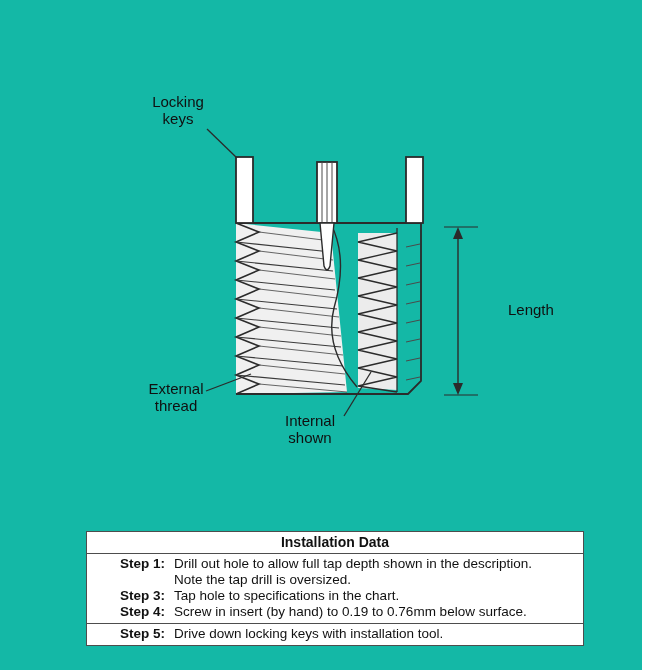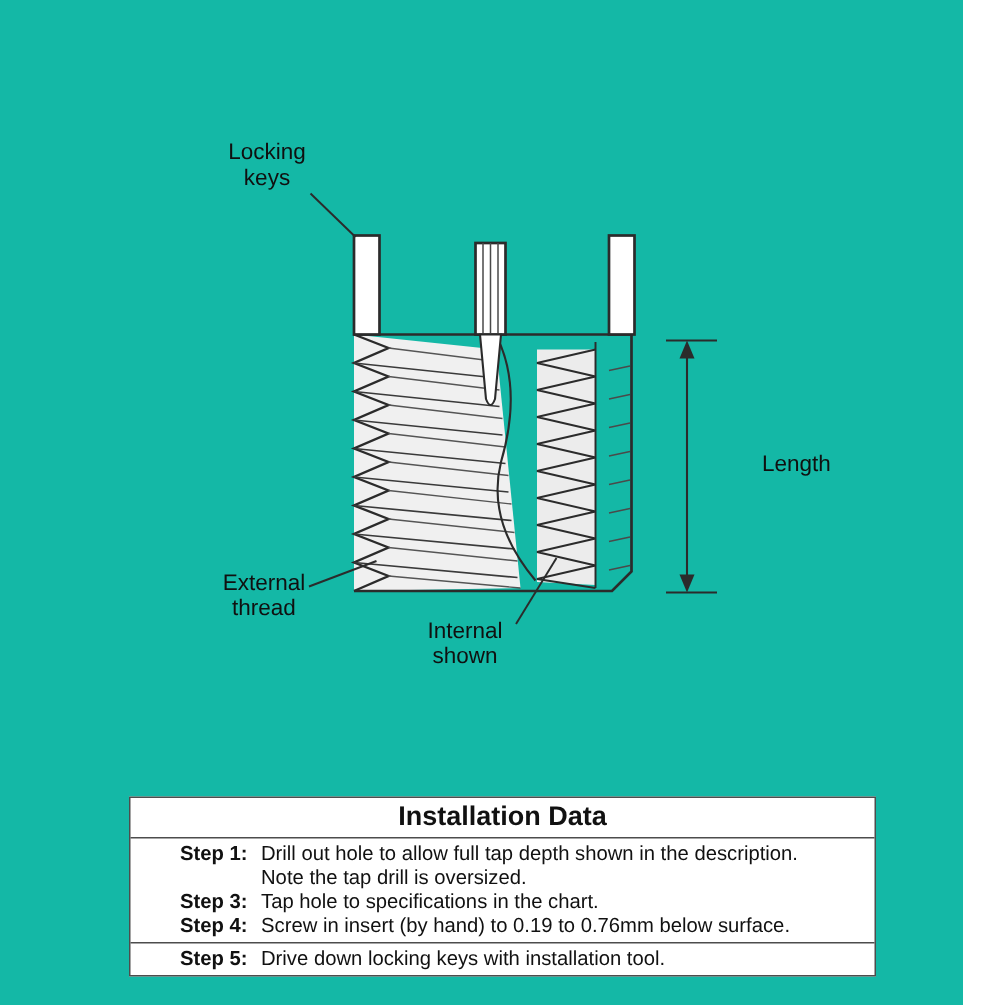--- a/index.html
+++ b/index.html
@@ -6,21 +6,21 @@
   .canvas{position:relative;width:642px;height:670px;background:#14b8a6;overflow:hidden;
           font-family:"Liberation Sans",sans-serif;color:#111;}
   .diagram-svg{position:absolute;left:0;top:0;}
   .lbl{position:absolute;font-size:15px;line-height:1.12;text-align:center;color:#101010;}
   .lbl-locking{left:141px;top:94px;width:74px;}
   .lbl-length{left:468px;top:302px;width:62px;text-align:left;margin-left:40px;}
   .lbl-external{left:139px;top:381px;width:74px;text-align:center;}
   .lbl-internal{left:273px;top:413px;width:74px;}
   .data-table{position:absolute;left:86px;top:531px;width:496px;background:#fff;
               border:1.5px solid #4d4d4d;font-size:13.5px;}
-  .t-title{text-align:center;font-weight:bold;font-size:18px;padding:2px 0 3px 0;
+  .t-title{text-align:center;font-weight:bold;font-size:14px;padding:2px 0 3px 0;
            border-bottom:1.5px solid #4d4d4d;}
   .t-section{padding:2px 6px 3px 5px;}
   .t-last{border-top:1.5px solid #4d4d4d;}
   .t-row{display:flex;line-height:16px;}
   .t-label{font-weight:bold;flex:0 0 54px;width:54px;margin-left:28px;}
   .t-text{flex:1;}
 </style>
 </head>
 <body>
 

